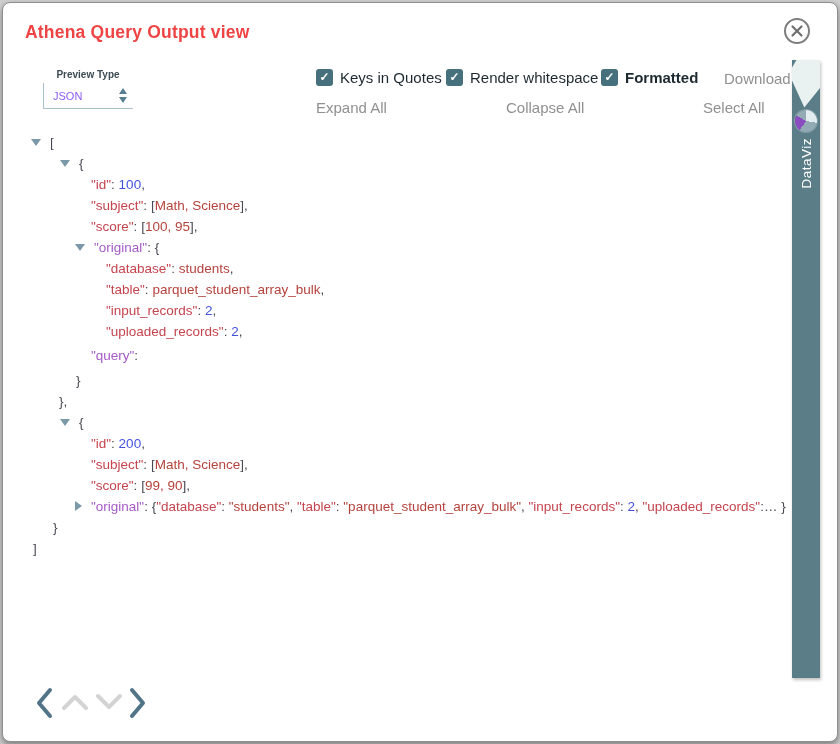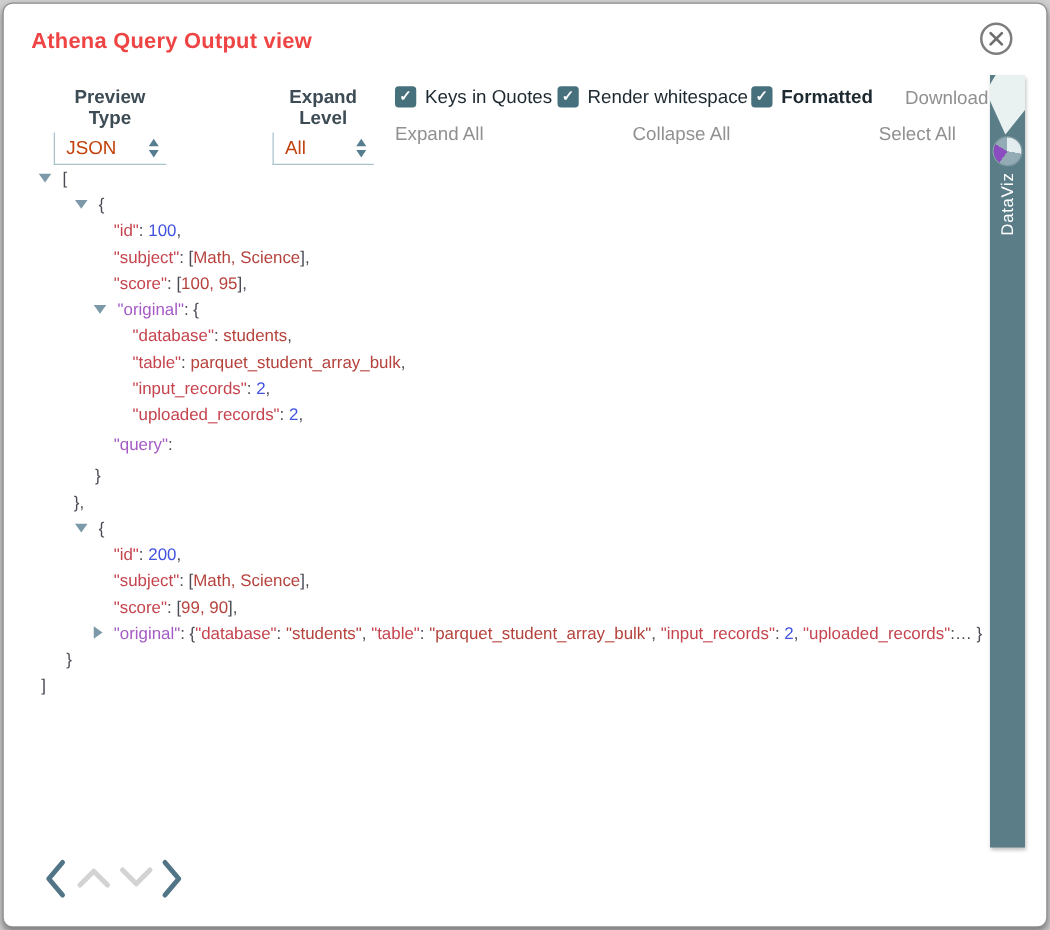--- a/index.html
+++ b/index.html
@@ -8,23 +8,23 @@
     --cb-bg:#47707d; --link-gray:#909090; --sel-border:#a9c2cb;
   }
   *{box-sizing:border-box;}
   html,body{margin:0;padding:0;}
   body{width:840px;height:744px;background:#cfcfcf;font-family:"Liberation Sans",sans-serif;position:relative;overflow:hidden;}
   .modal{position:absolute;inset:2px;background:#fff;border:1px solid #8f8f8f;border-radius:8px;box-shadow:0 3px 6px rgba(0,0,0,.4);overflow:hidden;}
   .title{position:absolute;left:22px;top:19px;font-size:17.5px;font-weight:bold;color:#ef4444;letter-spacing:.2px;}
   .close-x{position:absolute;right:26px;top:14px;width:28px;height:28px;cursor:pointer;}
   
   .selgrp{position:absolute;top:66px;}
-  .sel-label{font-size:15px;font-weight:bold;color:#3c4b54;text-align:center;margin-bottom:3px;}
+  .sel-label{font-size:10px;font-weight:bold;color:#3c4b54;text-align:center;margin-bottom:3px;}
   .selbox{height:26px;border-left:1px solid var(--sel-border);border-bottom:1px solid var(--sel-border);display:flex;align-items:center;padding:0 6px 0 9px;position:relative;cursor:pointer;}
-  .sel-value{font-size:15px;color:#c2410c;flex:1;}
+  .sel-value{font-size:11px;color:#8b5cf6;flex:1;}
   .spinner{display:flex;flex-direction:column;gap:3px;align-items:center;margin-left:4px;}
   .sp-up{width:0;height:0;border-left:4.5px solid transparent;border-right:4.5px solid transparent;border-bottom:6px solid var(--accent);}
   .sp-down{width:0;height:0;border-left:4.5px solid transparent;border-right:4.5px solid transparent;border-top:6px solid var(--accent);}
   
   .cb{position:absolute;top:66px;display:flex;align-items:center;gap:7px;cursor:pointer;}
   .cb .box{width:17px;height:17px;background:var(--cb-bg);border-radius:3px;color:#fff;font-size:12px;line-height:17px;text-align:center;font-weight:bold;}
   .cb .cb-label{font-size:15px;color:#1d2930;}
   .cb.bold .cb-label{font-weight:bold;}
   .toplink{position:absolute;font-size:15px;color:var(--link-gray);cursor:pointer;}
   
@@ -56,30 +56,20 @@
   <svg class="close-x" viewBox="0 0 28 28">
     <circle cx="14" cy="14" r="12" fill="none" stroke="#7e7e7e" stroke-width="2"></circle>
     <line x1="9.5" y1="9.5" x2="18.5" y2="18.5" stroke="#6f6f6f" stroke-width="2.2" stroke-linecap="round"></line>
     <line x1="18.5" y1="9.5" x2="9.5" y2="18.5" stroke="#6f6f6f" stroke-width="2.2" stroke-linecap="round"></line>
   </svg>
 
   <div class="selgrp" style="left:40px;width:90px;">
     <div class="sel-label">Preview Type</div>
     <div class="selbox">
       <span class="sel-value">JSON</span>
-      <span class="spinner">
-          <i class="sp-up"></i>
-          <i class="sp-down"></i>
-        </span>
-    </div>
-  </div>
-  <div class="selgrp" style="left:215px;width:81px;">
-    <div class="sel-label">Expand Level</div>
-    <div class="selbox">
-      <span class="sel-value">All</span>
       <span class="spinner">
           <i class="sp-up"></i>
           <i class="sp-down"></i>
         </span>
     </div>
   </div>
 
   <label class="cb" style="left:313px;">
     <span class="box">✓</span>
     <span class="cb-label">Keys in Quotes</span>

